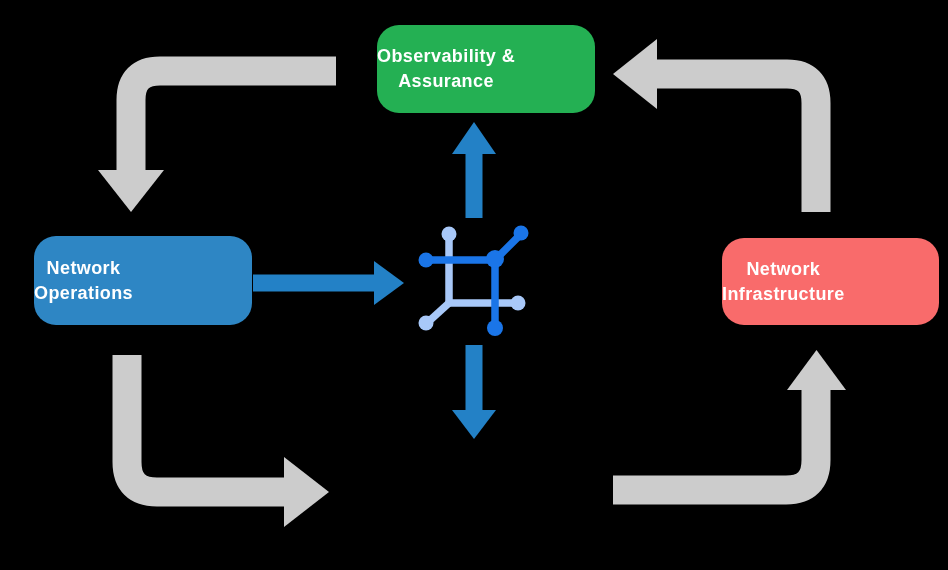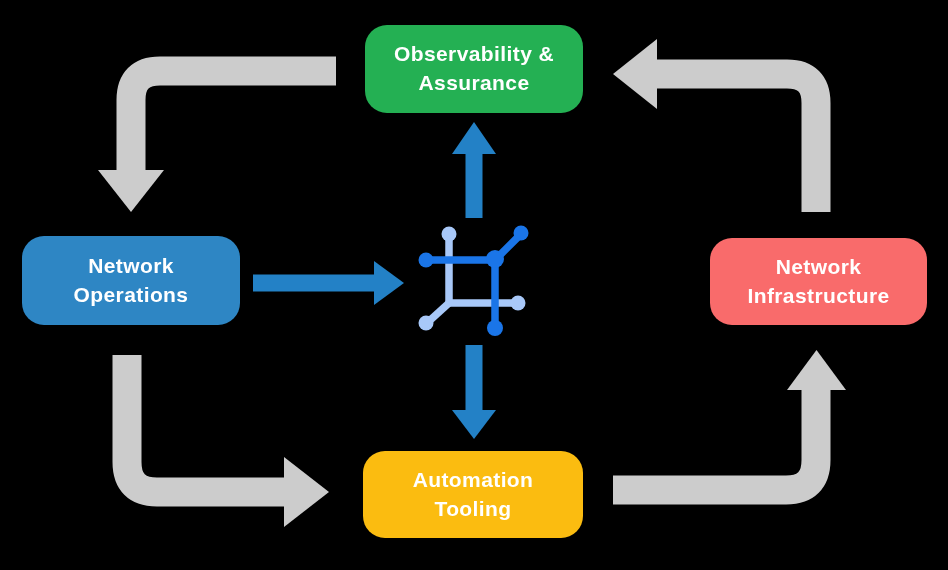--- a/index.html
+++ b/index.html
@@ -18,29 +18,30 @@
   }
   .layer {
     position: absolute;
     left: 0;
     top: 0;
   }
   .node {
     position: absolute;
     display: flex;
     align-items: center;
-    justify-content: center;
+    justify-content: flex-start;
     text-align: center;
     border-radius: 22px;
     color: #ffffff;
-    font-size: 21px;
+    font-size: 18px;
     font-weight: 700;
     letter-spacing: 0.4px;
     line-height: 1.38;
     white-space: pre-line;
+    margin-left: 12px;
   }
   .node-observability { left: 365px; top: 25px;  width: 218px; height: 88px; }
   .node-operations    { left: 22px;  top: 236px; width: 218px; height: 89px; }
   .node-infrastructure{ left: 710px; top: 238px; width: 217px; height: 87px; }
   .node-tooling       { left: 363px; top: 451px; width: 220px; height: 87px; }
 
   .cycle-shaft { fill: none; stroke-width: 29px; }
   .flow-shaft  { fill: none; stroke-width: 17px; }
   .icon-line-thin { fill: none; stroke-width: 7.5px; }
 </style>
@@ -111,18 +112,14 @@
   <div class="node node-operations" style="background-color: rgb(46, 134, 196);">
     <span>Network
 Operations</span>
   </div>
 
   <div class="node node-infrastructure" style="background-color: rgb(249, 107, 107);">
     <span>Network
 Infrastructure</span>
   </div>
 
-  <div class="node node-tooling" style="background-color: rgb(251, 188, 16);">
-    <span>Automation
-Tooling</span>
-  </div>
 
 </div>
 
 </body></html>

